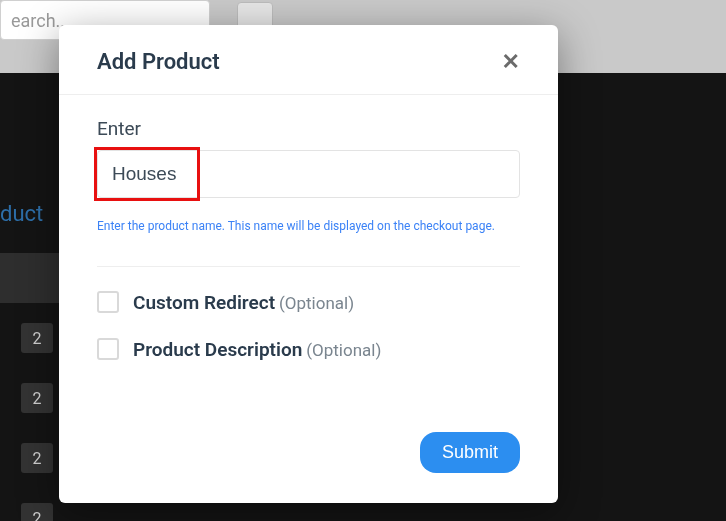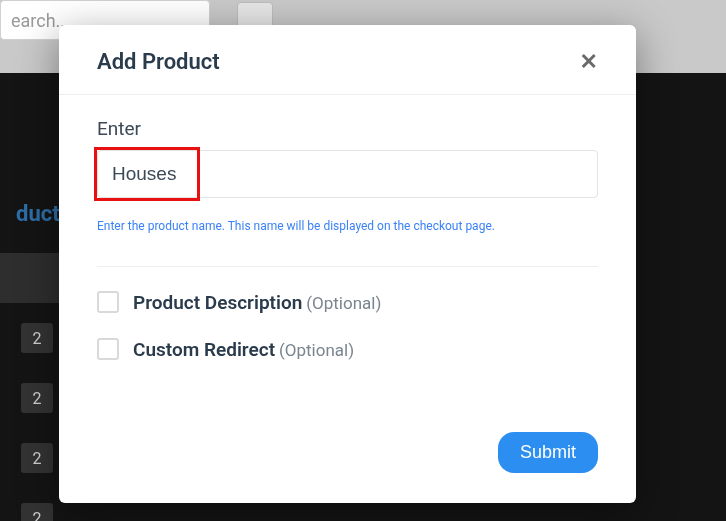--- a/index.html
+++ b/index.html
@@ -19,41 +19,41 @@
   }
   .bg-search-btn {
     position: absolute; top: 2px; left: 237px; width: 36px; height: 30px;
     background: #e6e6e6; border: 1px solid #bcbcbc; border-radius: 4px;
   }
   .bg-lower {
     position: absolute; top: 73px; left: 0; right: 0; bottom: 0;
     background: #141414;
   }
   .bg-product-label {
-    position: absolute; top: 128px; left: 16px; color: #2d6ea8;
-    font-size: 22px; font-weight: 700;
+    position: absolute; top: 128px; left: 0; color: #2d6ea8;
+    font-size: 22px; font-weight: 400;
   }
   .bg-tableheader {
     position: absolute; top: 180px; left: 0; width: 59px; height: 50px;
     background: #2e2e2e;
   }
   .bg-cell {
     position: absolute; left: 21px; width: 32px; height: 30px;
     background: #333333; color: #cfcfcf; font-size: 16px;
     display: flex; align-items: center; justify-content: center;
     border-radius: 3px;
   }
   .bg-cell.c1 { top: 250px; }
   .bg-cell.c2 { top: 310px; }
   .bg-cell.c3 { top: 370px; }
   .bg-cell.c4 { top: 430px; }
 
   
   .modal {
-    position: absolute; top: 25px; left: 59px; width: 577px; height: 478px;
+    position: absolute; top: 25px; left: 59px; width: 499px; height: 478px;
     background: #fff; border-radius: 6px; box-shadow: 0 10px 40px rgba(0,0,0,0.4);
     display: flex; flex-direction: column;
   }
   .modal-header {
     padding: 24px 38px 20px 38px;
     display: flex; justify-content: space-between; align-items: center;
     border-bottom: 1px solid #eee;
   }
   .modal-title {
     font-size: 22px; font-weight: 600; color: #2a3b4c;
@@ -133,29 +133,29 @@
       <input type="text" class="text-input" value="Houses" style="">
       <div class="highlight-box"></div>
     </div>
     <div class="help-text">Enter the product name. This name will be displayed on the checkout page.</div>
 
     <hr class="divider">
 
     <div class="check-row">
       <div class="checkbox"></div>
       <div>
-        <span class="check-label">Product Description</span>
+        <span class="check-label">Custom Redirect</span>
         <span class="optional">(Optional)</span>
       </div>
     </div>
 
     <div class="check-row">
       <div class="checkbox"></div>
       <div>
-        <span class="check-label">Custom Redirect</span>
+        <span class="check-label">Product Description</span>
         <span class="optional">(Optional)</span>
       </div>
     </div>
   </div>
 
   <div class="modal-footer">
     <button class="submit-btn">Submit</button>
   </div>
 </div>
 

